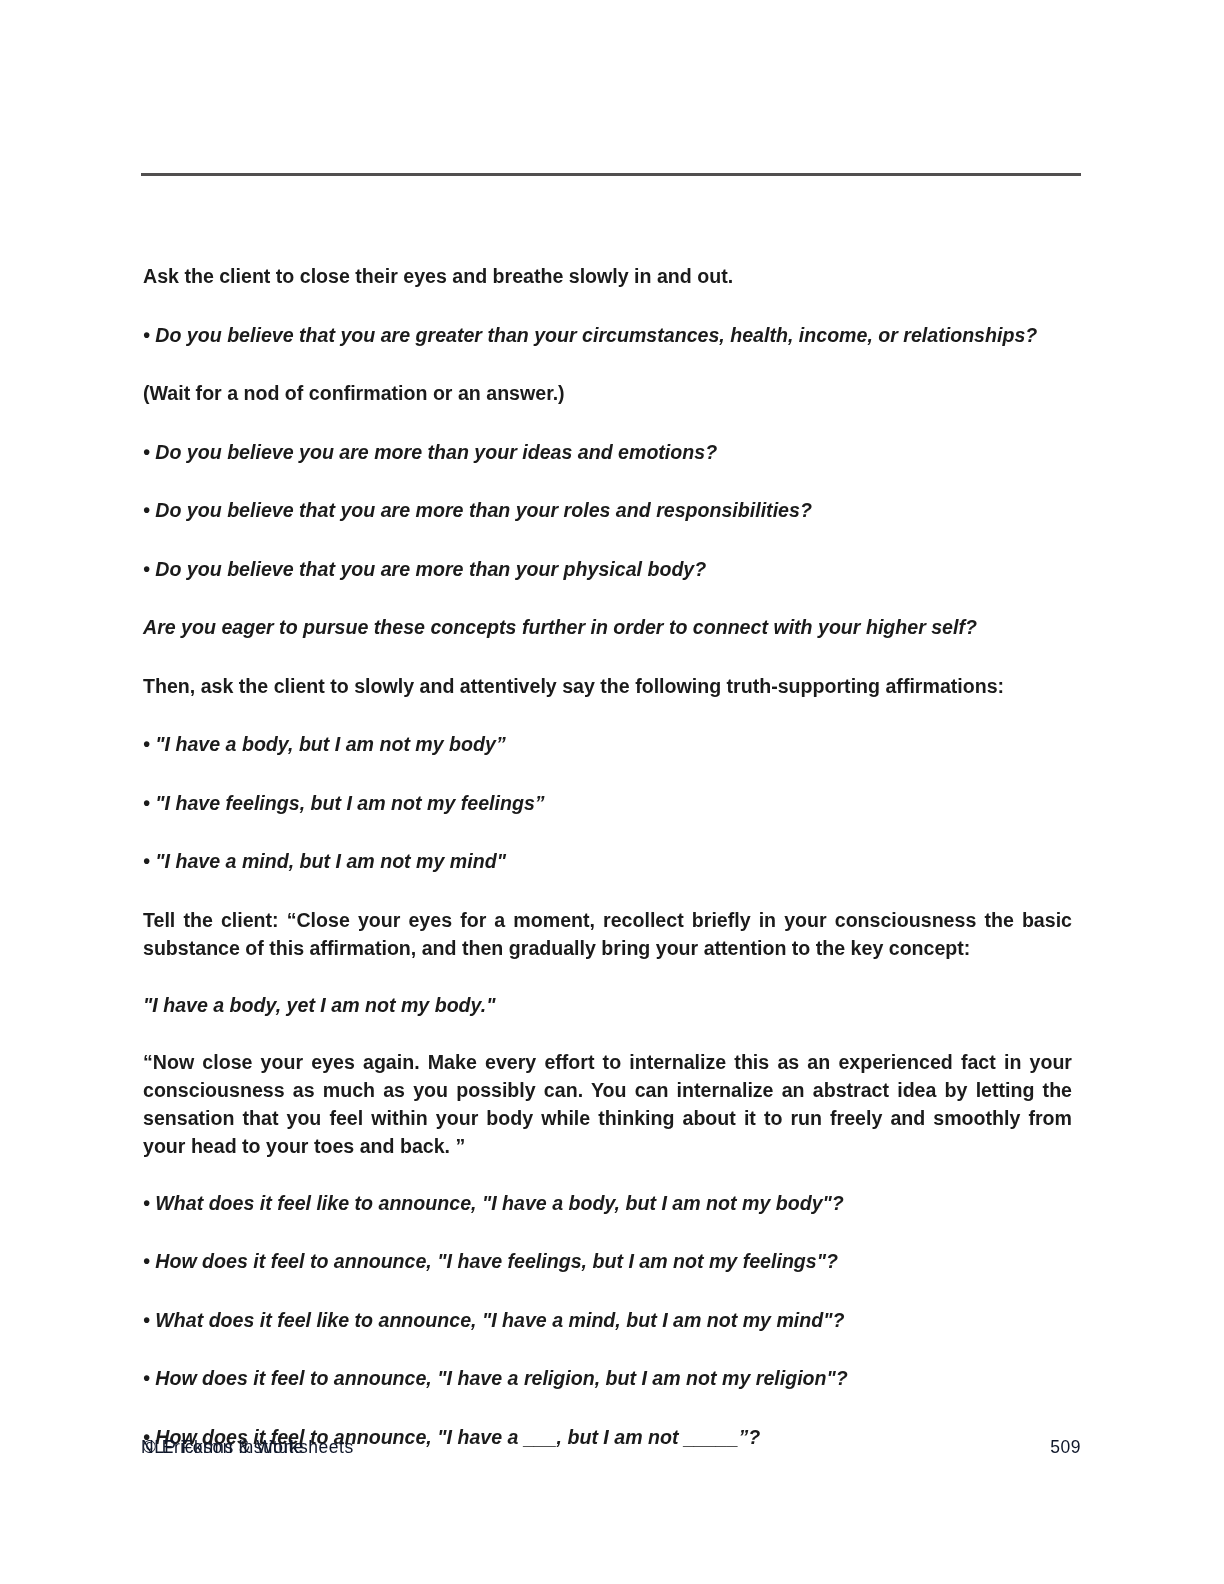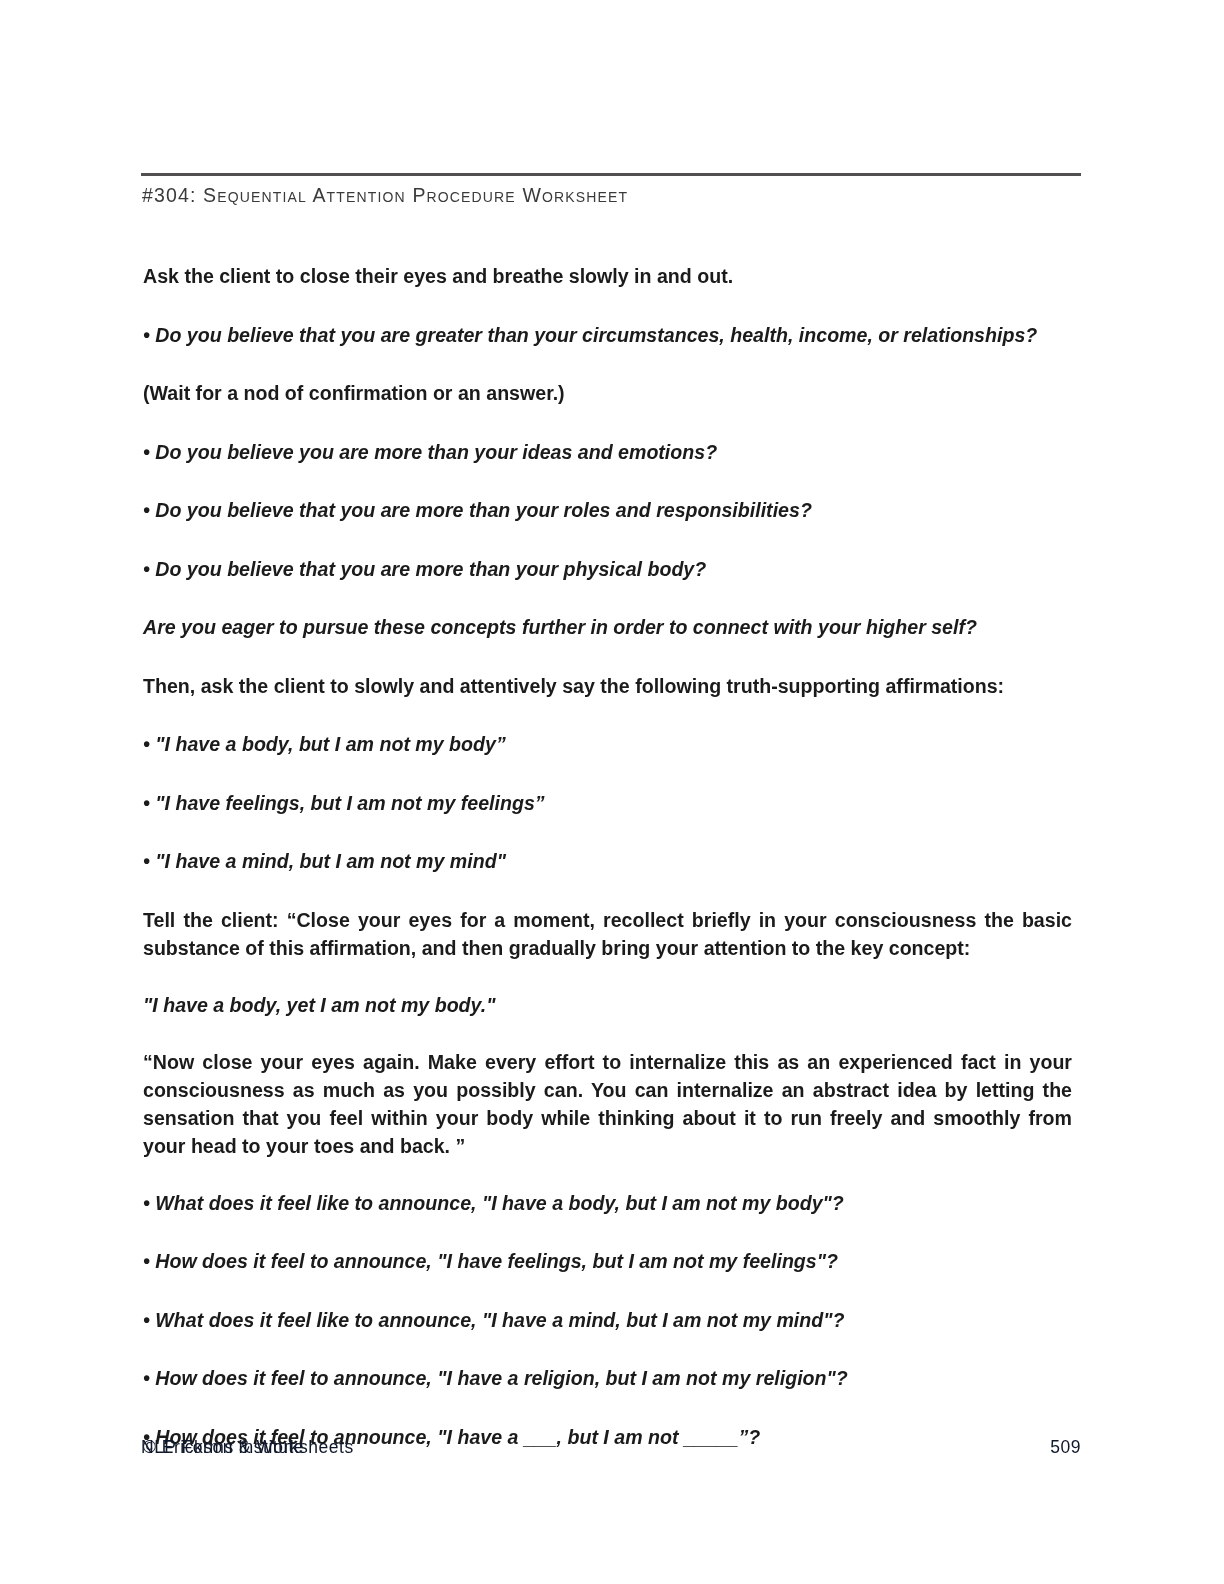--- a/index.html
+++ b/index.html
@@ -101,21 +101,20 @@
     white-space: nowrap;
   }
 </style>
 </head>
 <body>
 
 <div class="page">
 
   <div class="header-rule"></div>
 
-  <div class="header-title">#304: Sequential Attention Procedure Worksheet</div>
 
   <div class="body-area">
 
     <p class="blk">Ask the client to close their eyes and breathe slowly in and out.</p>
 
     <p class="blk ital">• Do you believe that you are greater than your circumstances, health, income, or relationships?</p>
 
     <p class="blk">(Wait for a nod of confirmation or an answer.)</p>
 
     <p class="blk ital">• Do you believe you are more than your ideas and emotions?</p>

